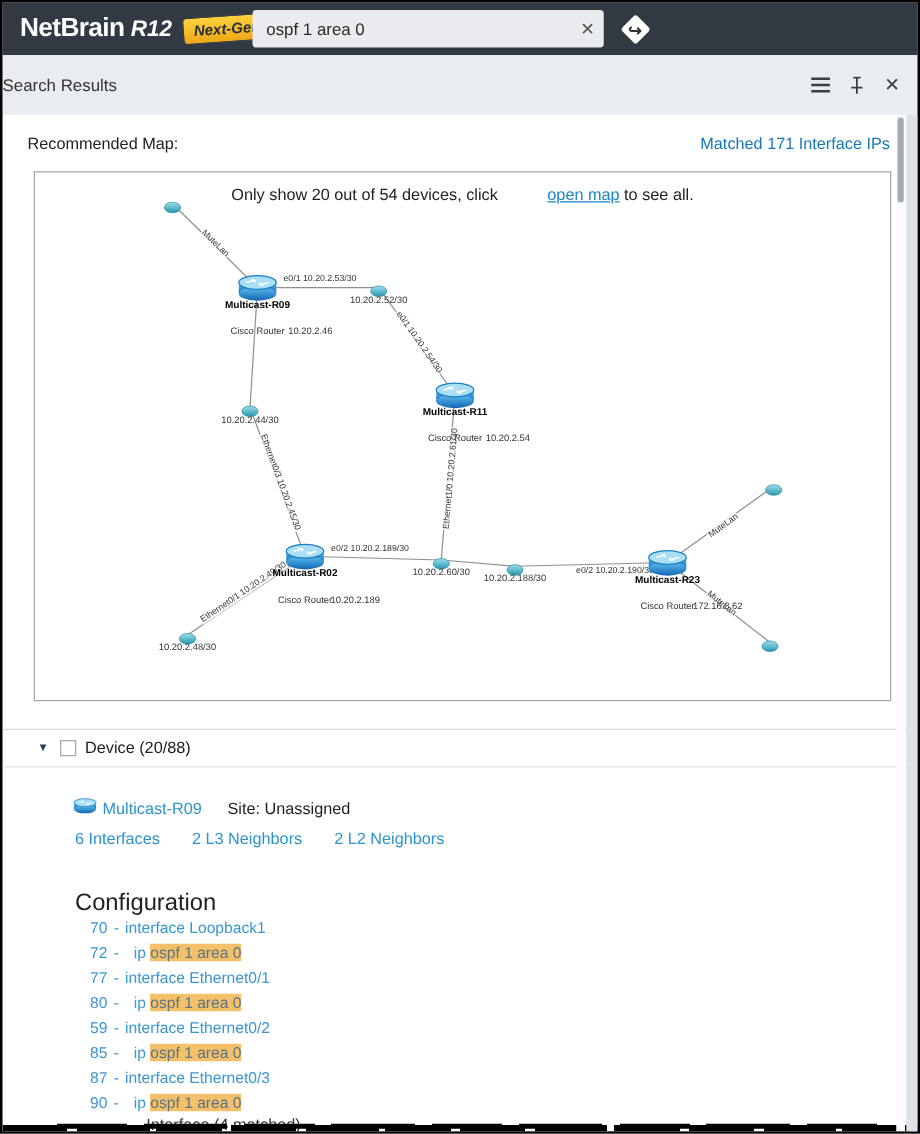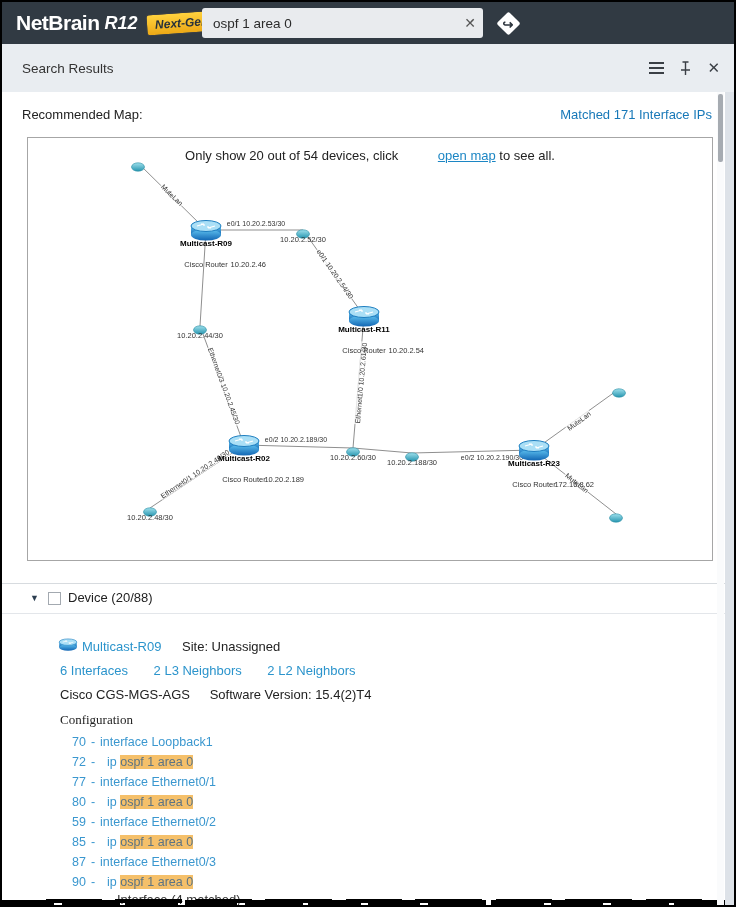--- a/index.html
+++ b/index.html
@@ -20,21 +20,21 @@
   .searchbox input { flex:1; height:100%; border:none; outline:none; background:transparent;
                      font-family:"Liberation Sans",sans-serif; font-size:13.5px; color:#2b2b2b; padding:0 8px 0 11px; }
   .search-clear { width:26px; text-align:center; color:#555; font-size:14px; cursor:pointer; }
   .diamond-btn { position:absolute; left:494px; top:9px; width:24px; height:24px; }
   .diamond-bg { position:absolute; left:4px; top:4px; width:17px; height:17px; background:#fff; transform:rotate(45deg); border-radius:2px; }
   .diamond-arrow { position:absolute; left:0; top:1px; width:24px; height:24px; display:flex; align-items:center; justify-content:center;
                    color:#2b333c; font-size:13px; font-weight:bold; }
 
   
   .panelbar { position:absolute; left:0; top:42px; width:100%; height:48px; background:#e9edf1; display:flex; align-items:center; }
-  .panel-title { margin-left:20px; font-size:13.5px; color:#333; }
+  .panel-title { font-size:13.5px; color:#333; }
   .panel-icons { position:absolute; right:14px; top:0; height:100%; display:flex; align-items:center; gap:16px; }
   .pi { color:#3a3f45; cursor:pointer; display:flex; align-items:center; }
   .menu-glyph { width:15px; }
   .menu-glyph div { height:2px; background:#3a3f45; margin:3px 0; }
   .close-glyph { font-size:15px; color:#3a3f45; }
 
   
   .content { position:absolute; left:0; top:90px; width:100%; height:815px; background:#fff; }
   .right-gutter { position:absolute; right:0; top:0; width:9px; height:100%; background:#dde2e8; }
   .scroll-track { position:absolute; right:10px; top:0; width:7px; height:100%; background:#fafbfc; }
@@ -69,21 +69,21 @@
 
   .dev-row1 { position:absolute; left:0; top:546px; height:18px; width:100%; }
   .dev-icon { position:absolute; left:56px; top:-1px; cursor:pointer; }
   .dev-name { position:absolute; left:80px; top:1px; font-size:13px; color:#2b94cc; cursor:pointer; }
   .dev-site { position:absolute; left:180px; top:1px; font-size:13px; color:#222; }
   .dev-row2 { position:absolute; left:58px; top:571px; font-size:13px; }
   .dev-row2 span { color:#2b94cc; margin-right:22px; cursor:pointer; }
   .dev-row3 { position:absolute; left:58px; top:595px; font-size:13px; color:#222; }
   .dev-row3 .sw { margin-left:16px; }
 
-  .cfg-title { position:absolute; left:58px; top:620px; font-size:13px; color:#222;font-family:Liberation Serif, serif; }
+  .cfg-title { position:absolute; left:58px; top:620px; font-size:19px; color:#222; }
   .cfg-list { position:absolute; left:58px; top:640px; }
   .cfg-row { height:20px; display:flex; align-items:center; font-size:12.5px; color:#3a97cf; }
   .cfg-num { width:26px; text-align:right; }
   .cfg-dash { width:14px; text-align:center; }
   .cfg-text { cursor:pointer; white-space:pre; }
   .cfg-text.indent { padding-left:7px; }
   .cfg-hl { background:#f5c06a; color:#5d7483; }
 
   .partial-bottom { position:absolute; left:115px; top:800px; font-size:13px; color:#333; }
   .scribble1 { position:absolute; left:0; bottom:0; width:100%; height:7px;
@@ -352,24 +352,20 @@
         </svg>
       </span>
       <span class="dev-name">Multicast-R09</span>
       <span class="dev-site">Site: Unassigned</span>
     </div>
     <div class="dev-row2">
       <span>6 Interfaces</span>
       <span>2 L3 Neighbors</span>
       <span>2 L2 Neighbors</span>
     </div>
-    <div class="dev-row3">
-      <span>Cisco  CGS-MGS-AGS</span>
-      <span class="sw">Software Version: 15.4(2)T4</span>
-    </div>
 
     <div class="cfg-title">Configuration</div>
     <div class="cfg-list">
         <div class="cfg-row">
           <span class="cfg-num">70</span>
           <span class="cfg-dash">-</span>
           <span class="cfg-text"><span>interface Loopback1</span></span>
         </div>
         <div class="cfg-row">
           <span class="cfg-num">72</span>

